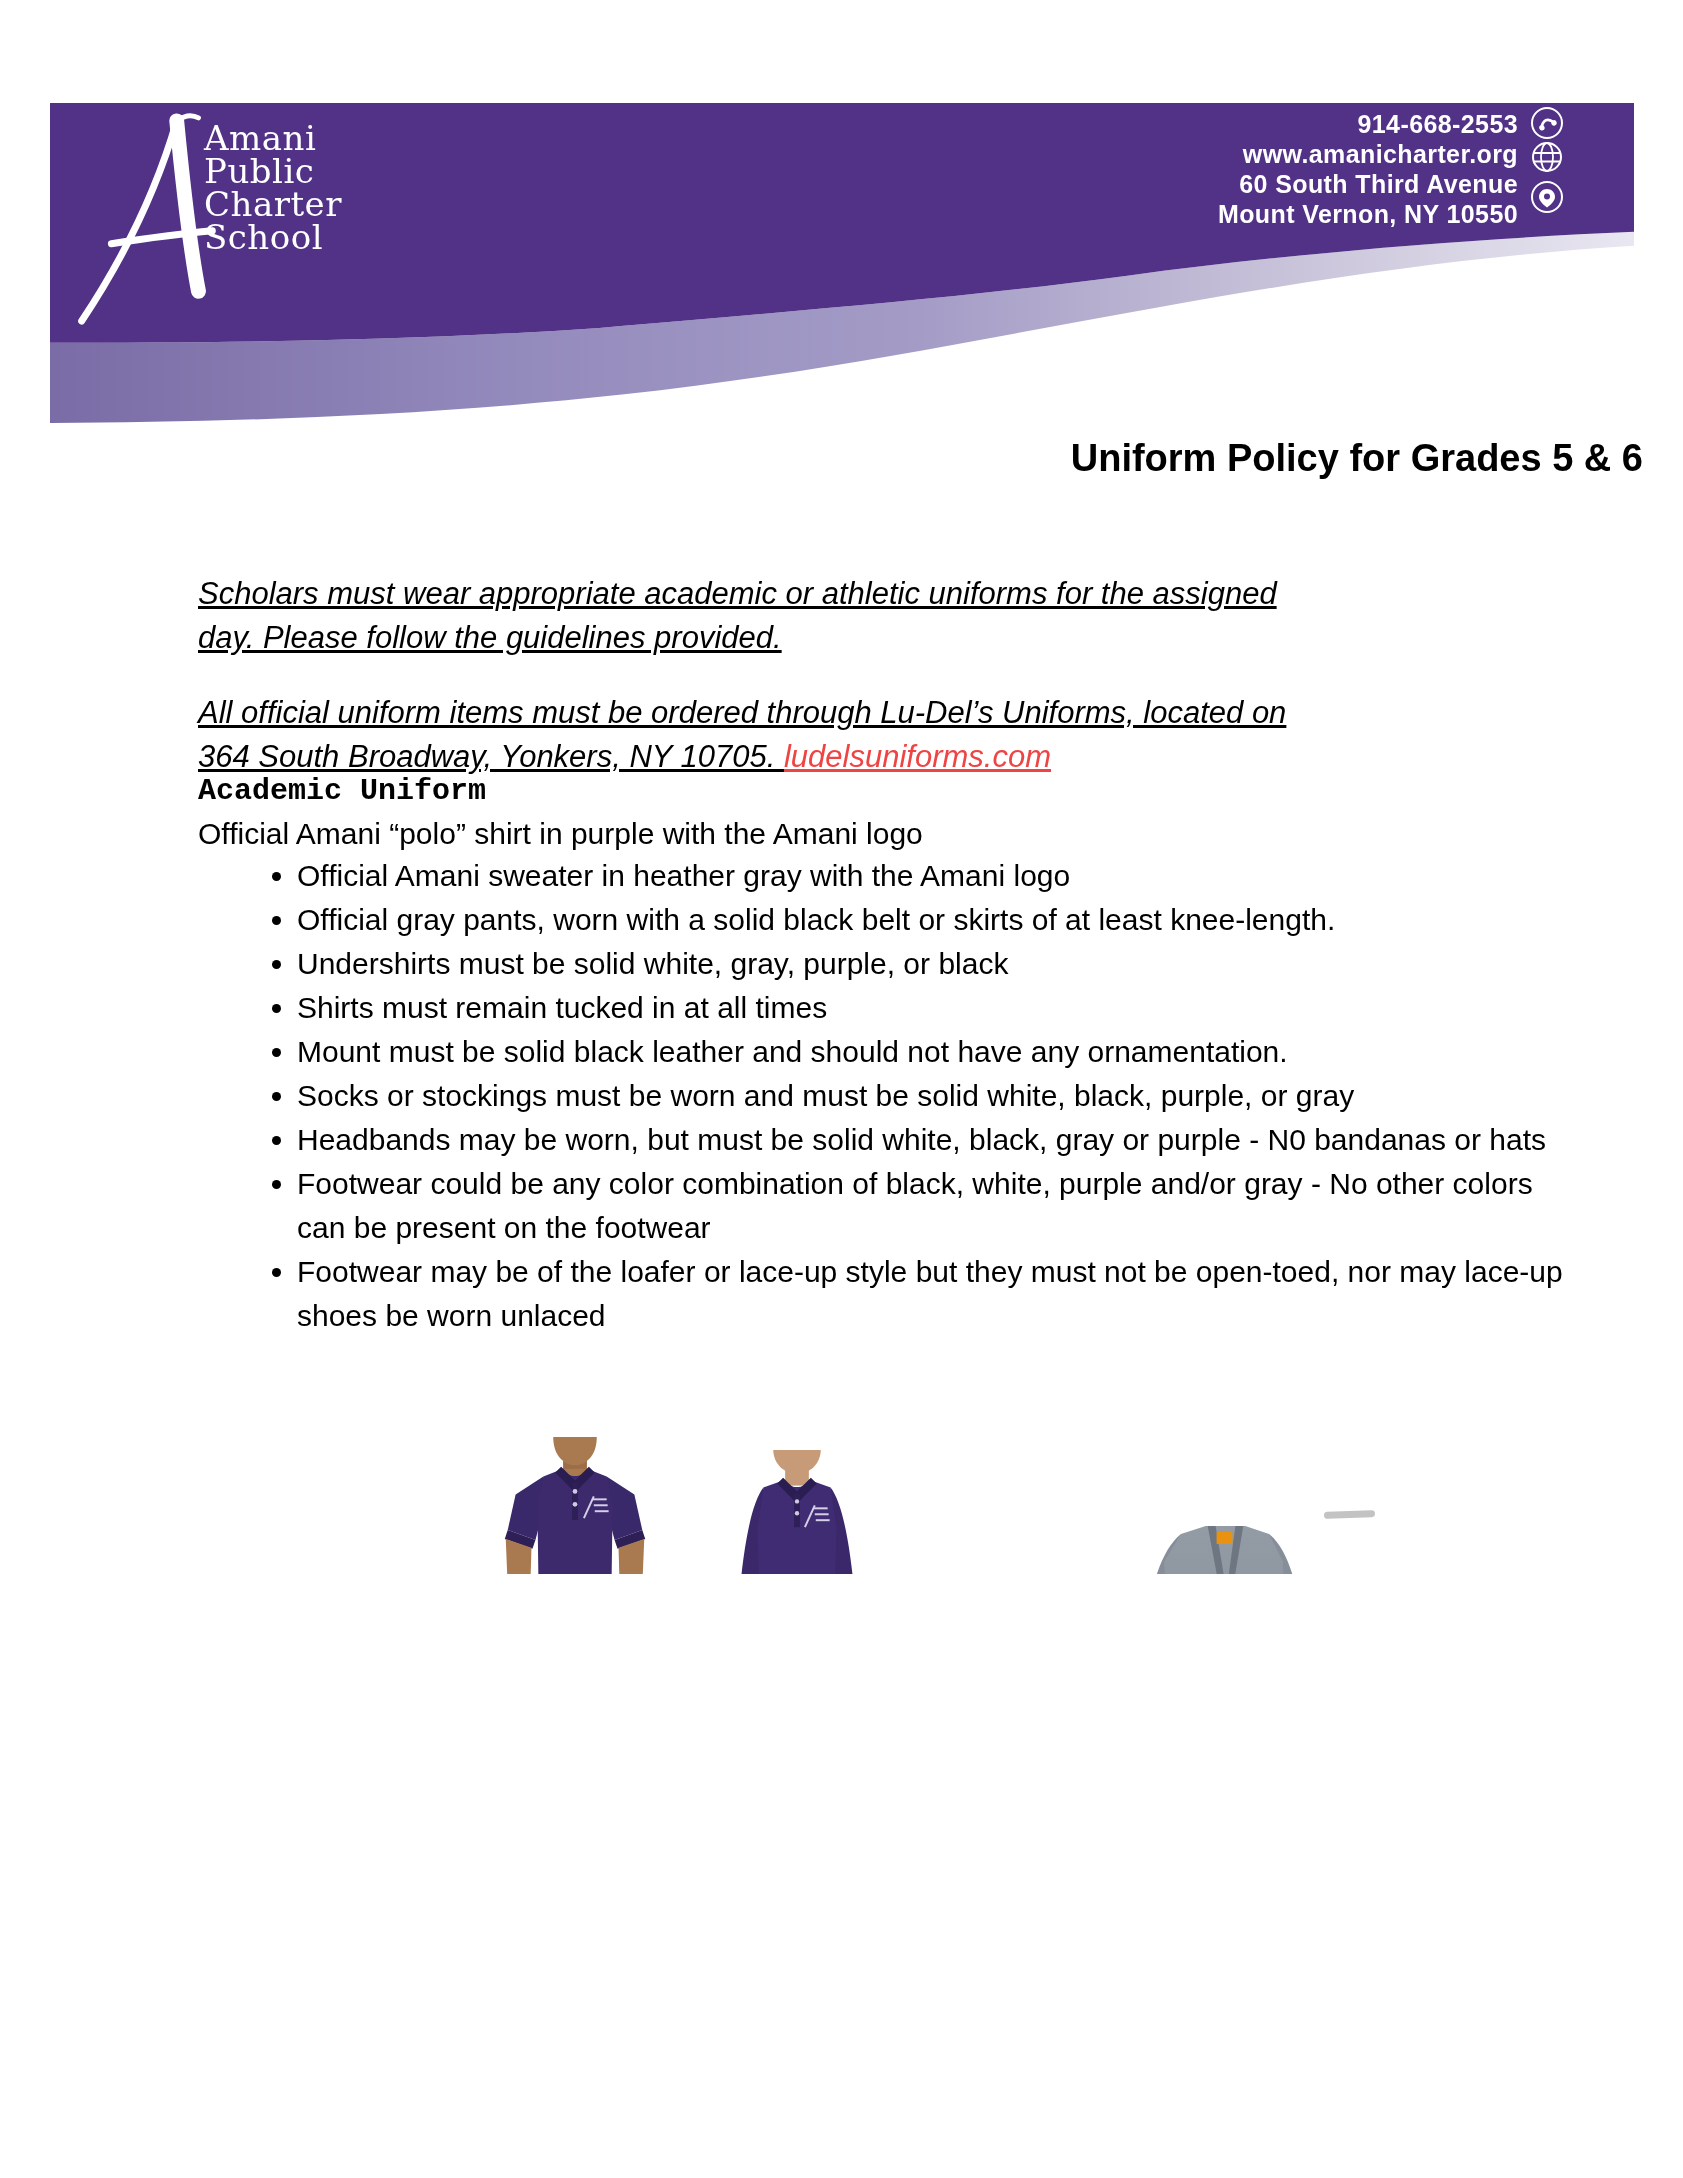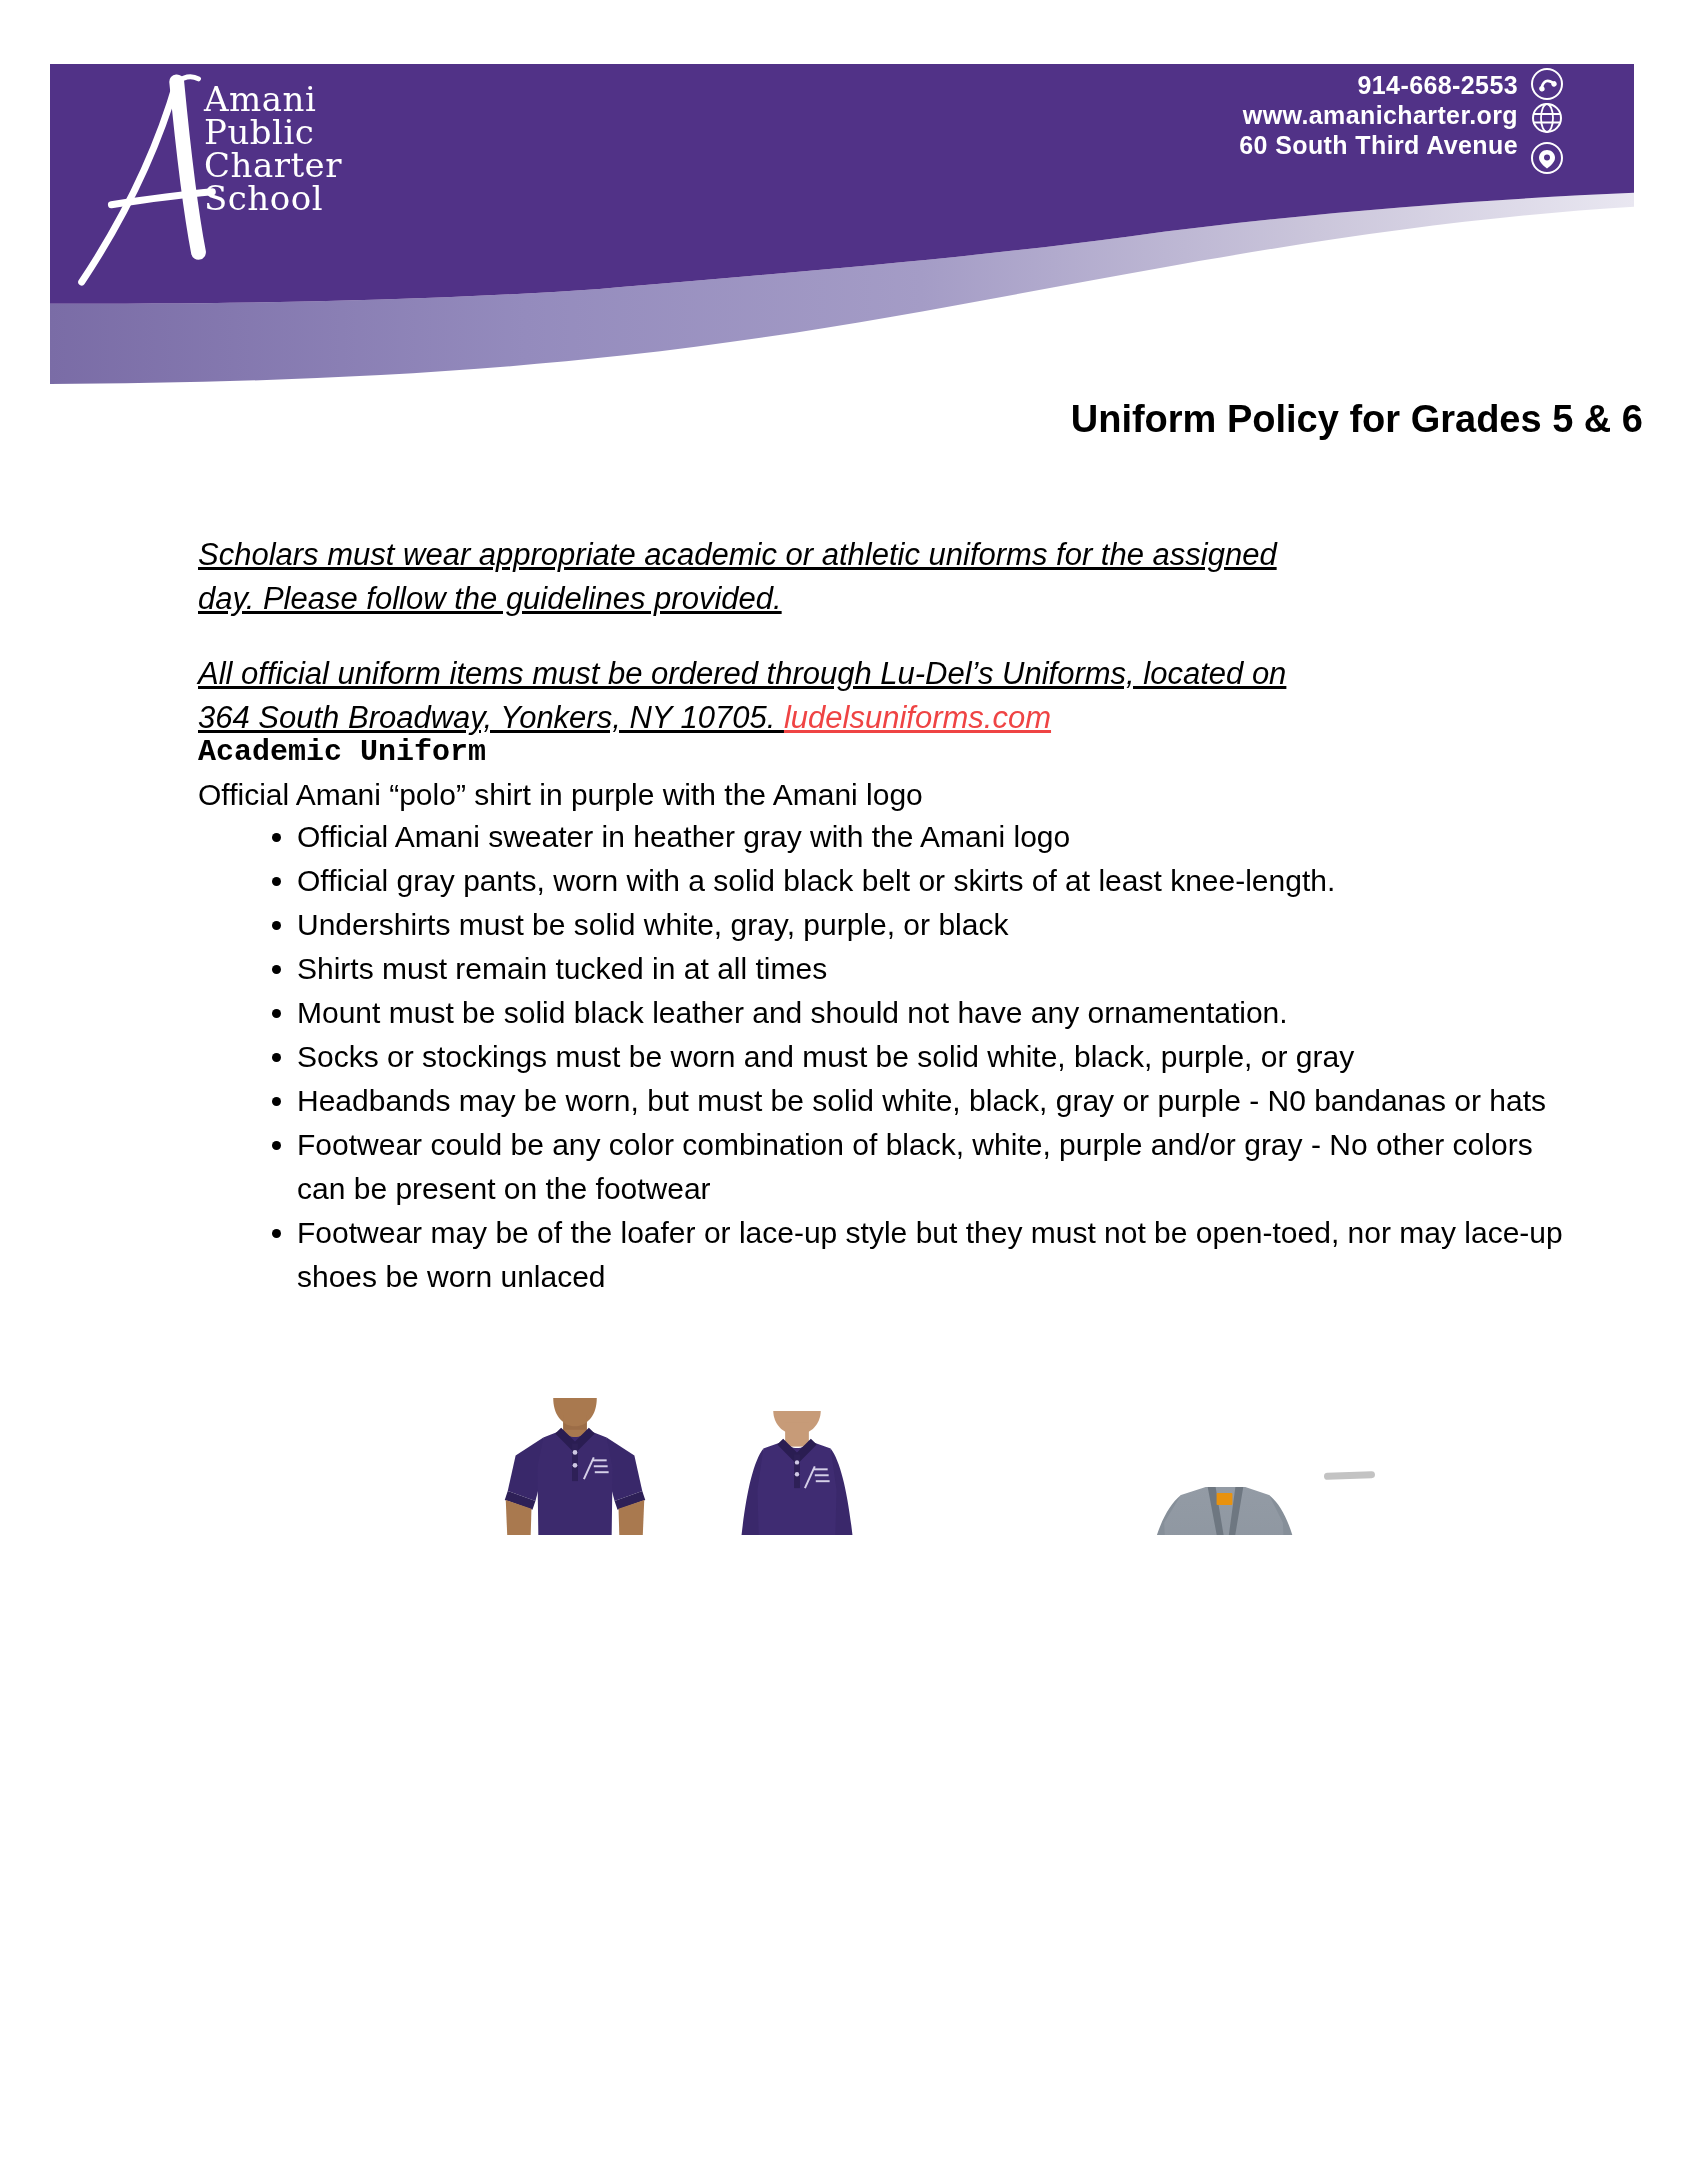--- a/index.html
+++ b/index.html
@@ -1,17 +1,17 @@
 <!DOCTYPE html>
 <html><head>
 <meta charset="utf-8">
 <style>
   html,body{margin:0;padding:0;background:#ffffff;}
   .page{position:relative;width:1683px;height:1535px;background:#fff;overflow:hidden;
-        font-family:"Liberation Sans",sans-serif;color:#000;}
+        font-family:"Liberation Sans",sans-serif;color:#000;margin-top:39px;}
 
   
   .banner{position:absolute;left:50px;top:64px;width:1584px;height:327px;display:block;}
   .logo-text{position:absolute;left:204px;top:83px;font-family:"DejaVu Serif",serif;
              font-size:34px;line-height:33px;color:#ffffff;letter-spacing:0.5px;}
   .contact{position:absolute;left:1023px;top:70px;width:495px;text-align:right;color:#ffffff;
            font-size:25px;line-height:30px;font-weight:600;letter-spacing:0.4px;}
   .cicon{position:absolute;left:1530px;width:34px;height:34px;}
   #icon-phone{top:67px}
   #icon-globe{top:101px}
@@ -71,20 +71,21 @@
     <div>Amani</div>
     <div>Public</div>
     <div>Charter</div>
     <div>School</div>
   </div>
 
   <div class="contact">
     <div>914-668-2553</div>
     <div>www.amanicharter.org</div>
     <div>60 South Third Avenue</div>
+    <div>Mount Vernon, NY 10550</div>
   </div>
 
   <svg id="icon-phone" class="cicon" viewBox="-17 -17 34 34">
     <circle r="15" stroke="#fff" stroke-width="2" fill="none"></circle>
     <g transform="rotate(-22)">
       <path d="M-6 1 Q0 -7 6 1" stroke="#fff" stroke-width="2.6" fill="none"></path>
       <circle cx="-6.5" cy="2.5" r="2.7" fill="#fff"></circle>
       <circle cx="6.5" cy="2.5" r="2.7" fill="#fff"></circle>
     </g>
   </svg>

